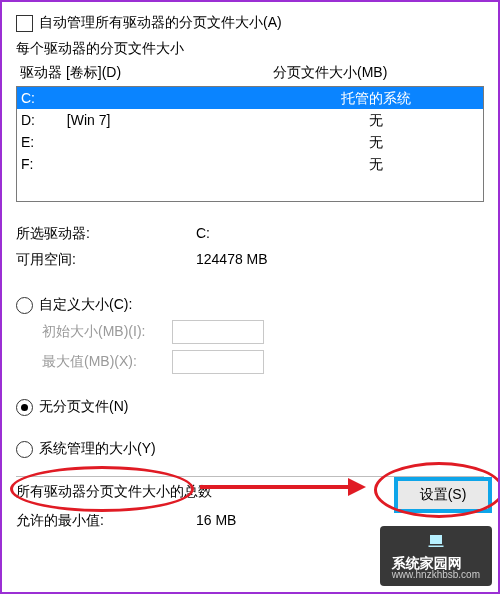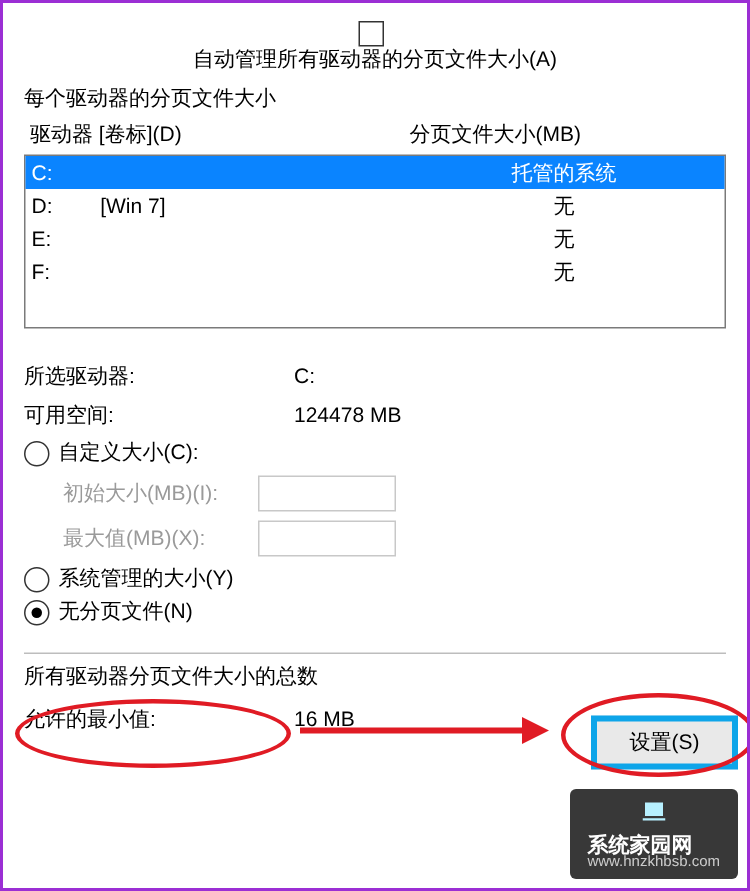--- a/index.html
+++ b/index.html
@@ -7,21 +7,21 @@
     width:500px;height:594px;
     font-family:"Microsoft YaHei","Segoe UI",sans-serif;
     font-size:14px;color:#000;
     background:#fff;
     box-sizing:border-box;
     border:2px solid #9b2fd4;
     position:relative;
     overflow:hidden;
   }
   .inner{padding:8px 14px 0 14px;}
-  .row{display:flex;align-items:center;margin:4px 0;flex-direction:column;}
+  .row{display:flex;align-items:center;margin:4px 0;}
   .checkbox{
     width:15px;height:15px;border:1px solid #333;
     margin-right:6px;flex:0 0 auto;background:#fff;
   }
   .group-label{font-size:14px;margin-top:8px;}
   .col-headers{display:flex;margin-top:6px;padding:0 4px;}
   .col-headers div:first-child{flex:0 0 55%;}
   .col-headers div:last-child{flex:1;}
   .drive-list{
     border:1px solid #7a7a7a;margin-top:4px;
@@ -43,21 +43,21 @@
     width:15px;height:15px;border:1px solid #333;border-radius:50%;
     margin-right:6px;flex:0 0 auto;display:flex;align-items:center;justify-content:center;
     background:#fff;
   }
   .radio .dot{width:7px;height:7px;border-radius:50%;background:#000;}
   .input-row{display:flex;align-items:center;margin:6px 0 6px 26px;color:#9a9a9a;}
   .input-row .ilabel{flex:0 0 130px;}
   .input-row .ibox{
     width:90px;height:22px;border:1px solid #c8c8c8;background:#fff;
   }
-  .opt-row{display:flex;align-items:center;margin-top:4px;}
+  .opt-row{display:flex;align-items:center;margin-top:24px;}
   .circle-annot{
     position:absolute;border:3px solid #e01b24;border-radius:50%;
     pointer-events:none;
   }
   .arrow-svg{position:absolute;pointer-events:none;}
   .set-btn{
     position:absolute;width:90px;height:28px;
     border:4px solid #0ea5e9;background:#e9e9e9;
     display:flex;align-items:center;justify-content:center;
     font-size:14px;
@@ -133,29 +133,29 @@
   <div class="input-row">
     <span class="ilabel">初始大小(MB)(I):</span>
     <span class="ibox"></span>
   </div>
   <div class="input-row">
     <span class="ilabel">最大值(MB)(X):</span>
     <span class="ibox"></span>
   </div>
 
   <div class="opt-row">
-    <span class="radio"></span>
-    <span>系统管理的大小(Y)</span>
-  </div>
-
-  <div class="opt-row">
     <span class="radio">
         <span class="dot"></span>
       </span>
     <span>无分页文件(N)</span>
+  </div>
+
+  <div class="opt-row">
+    <span class="radio"></span>
+    <span>系统管理的大小(Y)</span>
   </div>
 
   <hr class="hr">
 
   <div class="group-label" style="margin-top:2px;">所有驱动器分页文件大小的总数</div>
 
   <div class="info-row" style="margin-top:6px;">
     <div class="k">允许的最小值:</div>
     <div class="v">16 MB</div>
   </div>

